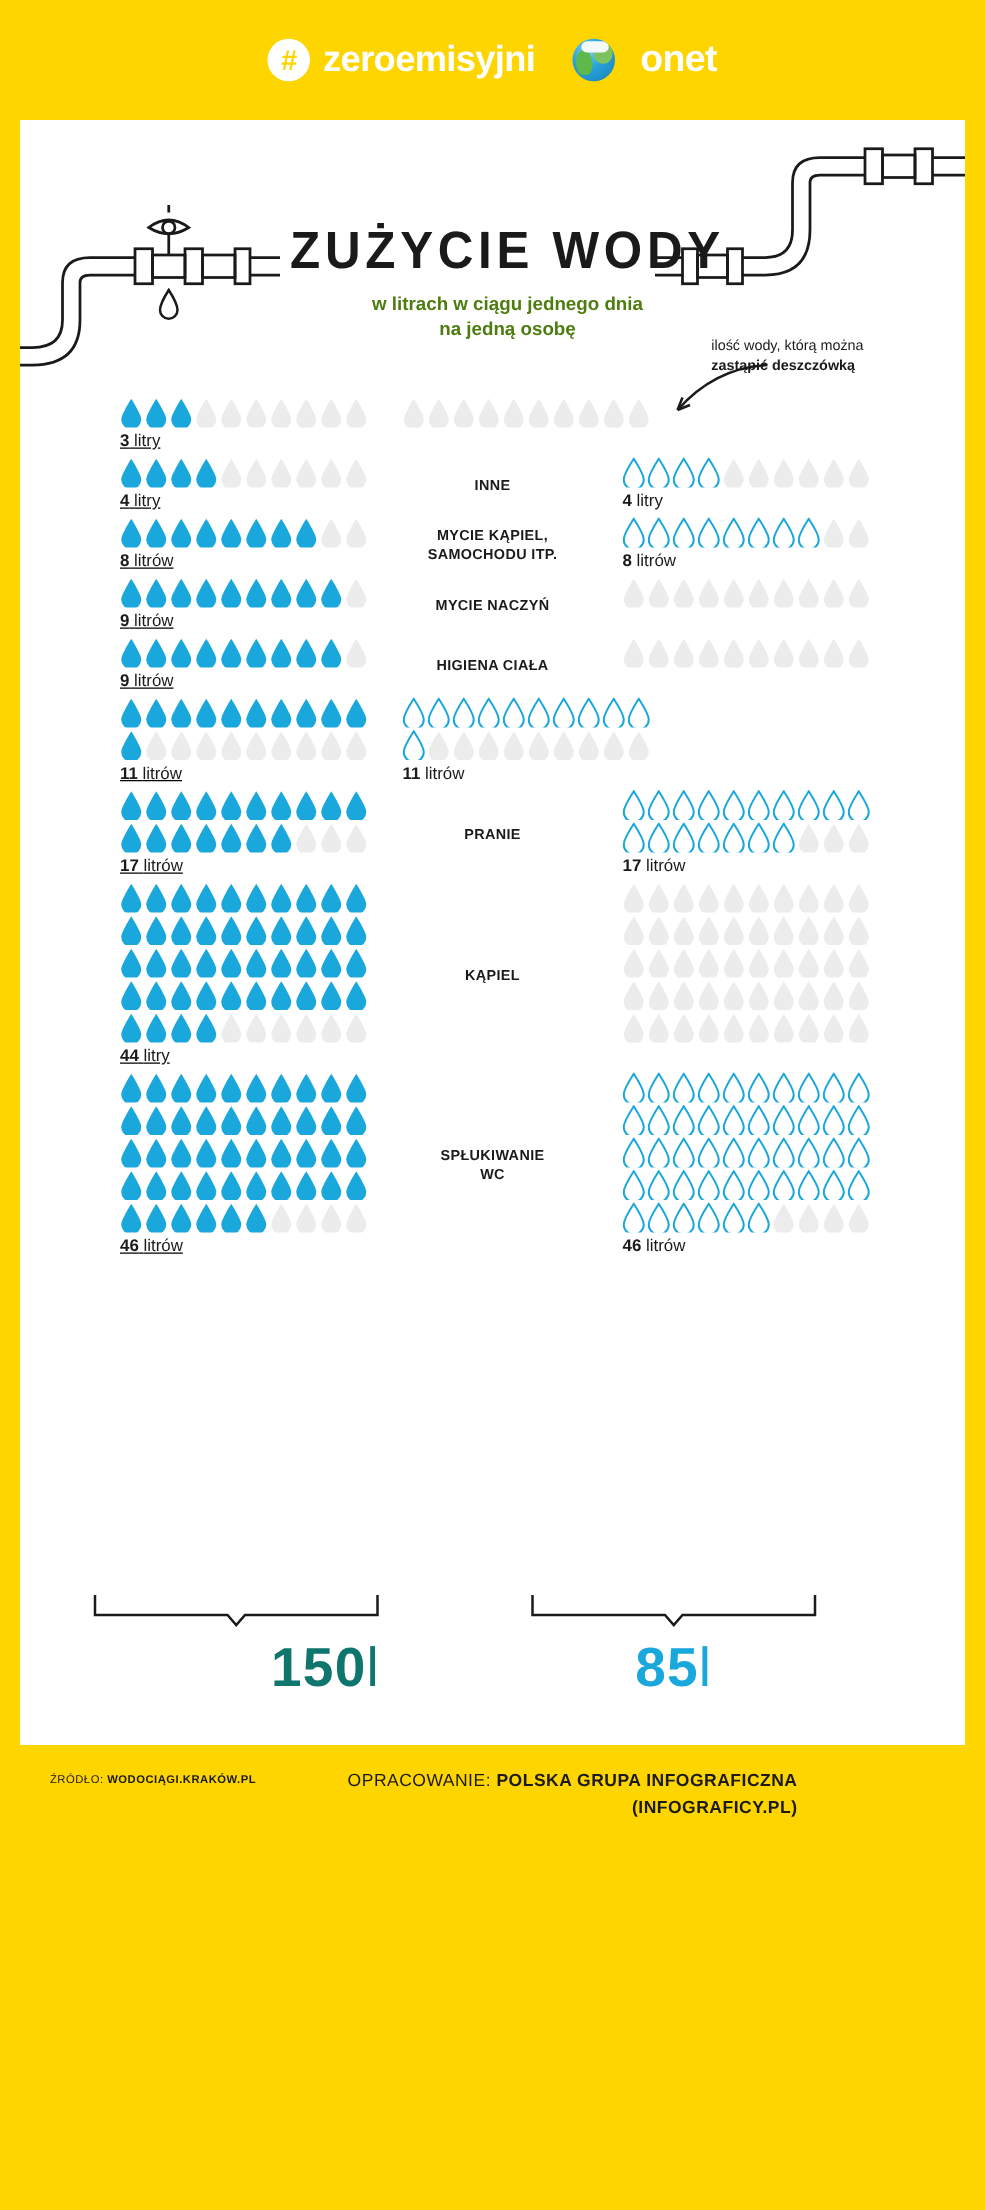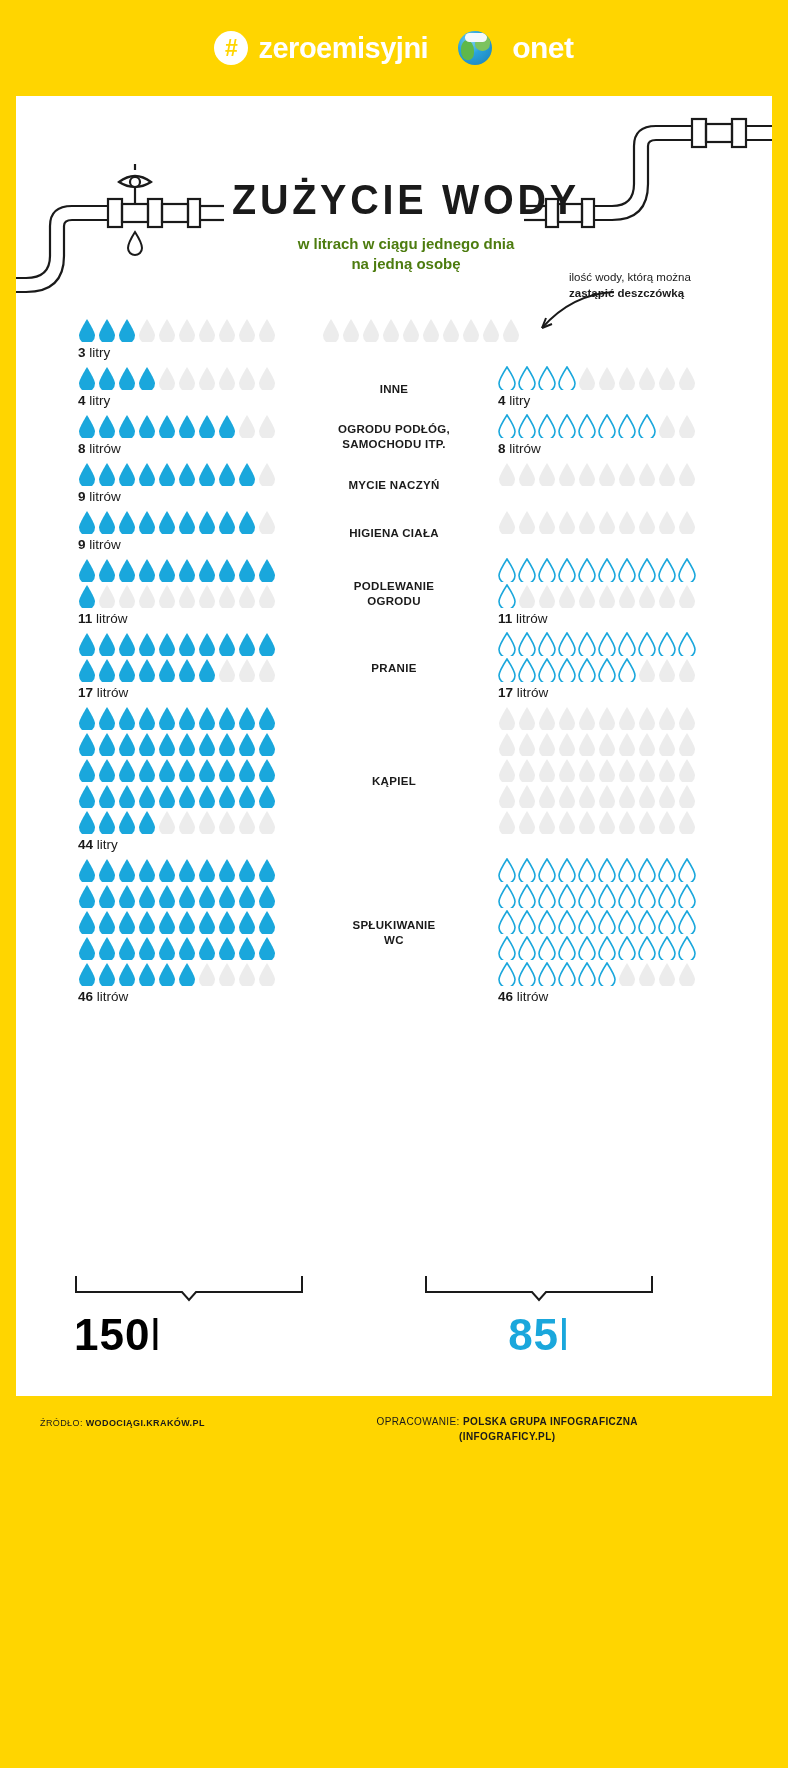--- a/index.html
+++ b/index.html
@@ -84,21 +84,21 @@
 
   
   .rows { position: absolute; left: 0; top: 222px; width: 756px; }
   .row {
     position: relative;
     display: grid;
     grid-template-columns: 290px 176px 290px;
     align-items: start;
     margin-bottom: 6px;
   }
-  .col-left { padding-left: 62px; }
+  .col-left { padding-left: 80px; text-decoration: underline; }
   .col-right { padding-left: 16px; }
   .drops {
     display: flex; flex-wrap: wrap;
     width: 200px;
     gap: 2px 2px;
   }
   .col-right .drops { width: 200px; }
   .drop { width: 18px; height: 24px; flex: 0 0 18px; }
   .label {
     text-align: center; font-size: 11.5px; font-weight: bold;
@@ -119,22 +119,22 @@
     position: absolute; left: 0; top: 1396px; width: 672px; height: 372px;
     background: #FFD500;
   }
   .footer-left {
     position: absolute; left: 40px; top: 22px;
     font-size: 9px; font-weight: bold; letter-spacing: 0.4px; color: #1a1a1a;
   }
   .footer-left .src { color: #1a1a1a; font-weight: normal; }
   .footer-right {
     position: absolute; right: 34px; top: 18px;
-    font-size: 10px; font-weight: bold; letter-spacing: 0.4px;
-    color: #1a1a1a; text-align: center; line-height: 1.5;
+    font-size: 14px; font-weight: bold; letter-spacing: 0.4px;
+    color: #1a1a1a; text-align: right; line-height: 1.5;
   }
   .footer-right .lbl { font-weight: normal; }
 </style>
 </head>
 <body>
 
 <div class="header">
   <div class="brand-zero">
     <div class="hash-badge">#</div>
     <div class="brand-zero-text">zeroemisyjni</div>
@@ -381,21 +381,21 @@
             <svg class="drop" viewBox="0 0 18 24">
               <path d="M9 1 C9 1 1 13.5 1 17.5 a8 8 0 0 0 16 0 C17 13.5 9 1 9 1 Z" fill="#ECECEC" stroke="none" stroke-width="0"></path>
             </svg>
             <svg class="drop" viewBox="0 0 18 24">
               <path d="M9 1 C9 1 1 13.5 1 17.5 a8 8 0 0 0 16 0 C17 13.5 9 1 9 1 Z" fill="#ECECEC" stroke="none" stroke-width="0"></path>
             </svg>
           </div>
           <div class="value"><span class="num">8</span> <span>litrów</span></div>
         </div>
         <div class="label">
-          <div>OGRODU PODŁÓG,</div>
+          <div>MYCIE KĄPIEL,</div>
           <div>SAMOCHODU ITP.</div>
         </div>
         <div class="col-right">
           <div class="drops">
             <svg class="drop" viewBox="0 0 18 24">
               <path d="M9 1 C9 1 1 13.5 1 17.5 a8 8 0 0 0 16 0 C17 13.5 9 1 9 1 Z" fill="none" stroke="#1AA7DC" stroke-width="1.6"></path>
             </svg>
             <svg class="drop" viewBox="0 0 18 24">
               <path d="M9 1 C9 1 1 13.5 1 17.5 a8 8 0 0 0 16 0 C17 13.5 9 1 9 1 Z" fill="none" stroke="#1AA7DC" stroke-width="1.6"></path>
             </svg>
@@ -633,24 +633,20 @@
               <path d="M9 1 C9 1 1 13.5 1 17.5 a8 8 0 0 0 16 0 C17 13.5 9 1 9 1 Z" fill="#ECECEC" stroke="none" stroke-width="0"></path>
             </svg>
             <svg class="drop" viewBox="0 0 18 24">
               <path d="M9 1 C9 1 1 13.5 1 17.5 a8 8 0 0 0 16 0 C17 13.5 9 1 9 1 Z" fill="#ECECEC" stroke="none" stroke-width="0"></path>
             </svg>
             <svg class="drop" viewBox="0 0 18 24">
               <path d="M9 1 C9 1 1 13.5 1 17.5 a8 8 0 0 0 16 0 C17 13.5 9 1 9 1 Z" fill="#ECECEC" stroke="none" stroke-width="0"></path>
             </svg>
           </div>
           <div class="value"><span class="num">11</span> <span>litrów</span></div>
-        </div>
-        <div class="label">
-          <div>PODLEWANIE</div>
-          <div>OGRODU</div>
         </div>
         <div class="col-right">
           <div class="drops">
             <svg class="drop" viewBox="0 0 18 24">
               <path d="M9 1 C9 1 1 13.5 1 17.5 a8 8 0 0 0 16 0 C17 13.5 9 1 9 1 Z" fill="none" stroke="#1AA7DC" stroke-width="1.6"></path>
             </svg>
             <svg class="drop" viewBox="0 0 18 24">
               <path d="M9 1 C9 1 1 13.5 1 17.5 a8 8 0 0 0 16 0 C17 13.5 9 1 9 1 Z" fill="none" stroke="#1AA7DC" stroke-width="1.6"></path>
             </svg>
             <svg class="drop" viewBox="0 0 18 24">
@@ -1478,21 +1474,21 @@
       </div>
     </div>
 
   <div class="totals">
     <svg class="brace" style="left:58px; top:0;" width="230" height="26" viewBox="0 0 230 26">
       <path d="M2 0 L2 16 L108 16 L115 24 L122 16 L228 16 L228 0" fill="none" stroke="#1a1a1a" stroke-width="2"></path>
     </svg>
     <svg class="brace" style="left:408px; top:0;" width="230" height="26" viewBox="0 0 230 26">
       <path d="M2 0 L2 16 L108 16 L115 24 L122 16 L228 16 L228 0" fill="none" stroke="#1a1a1a" stroke-width="2"></path>
     </svg>
-    <div class="total-num" style="left:58px; top:34px; width:230px; text-align:left; color:#000000;">
+    <div class="total-num" style="left:58px; top:34px; width:230px; text-align:right; color:#0f766e;">
       <span>150</span><span class="total-unit">l</span>
     </div>
     <div class="total-num" style="left:408px; top:34px; width:230px; text-align:center; color:#1AA7DC;">
       <span>85</span><span class="total-unit">l</span>
     </div>
   </div>
 </div>
 
 <div class="footer">
   <div class="footer-left">

